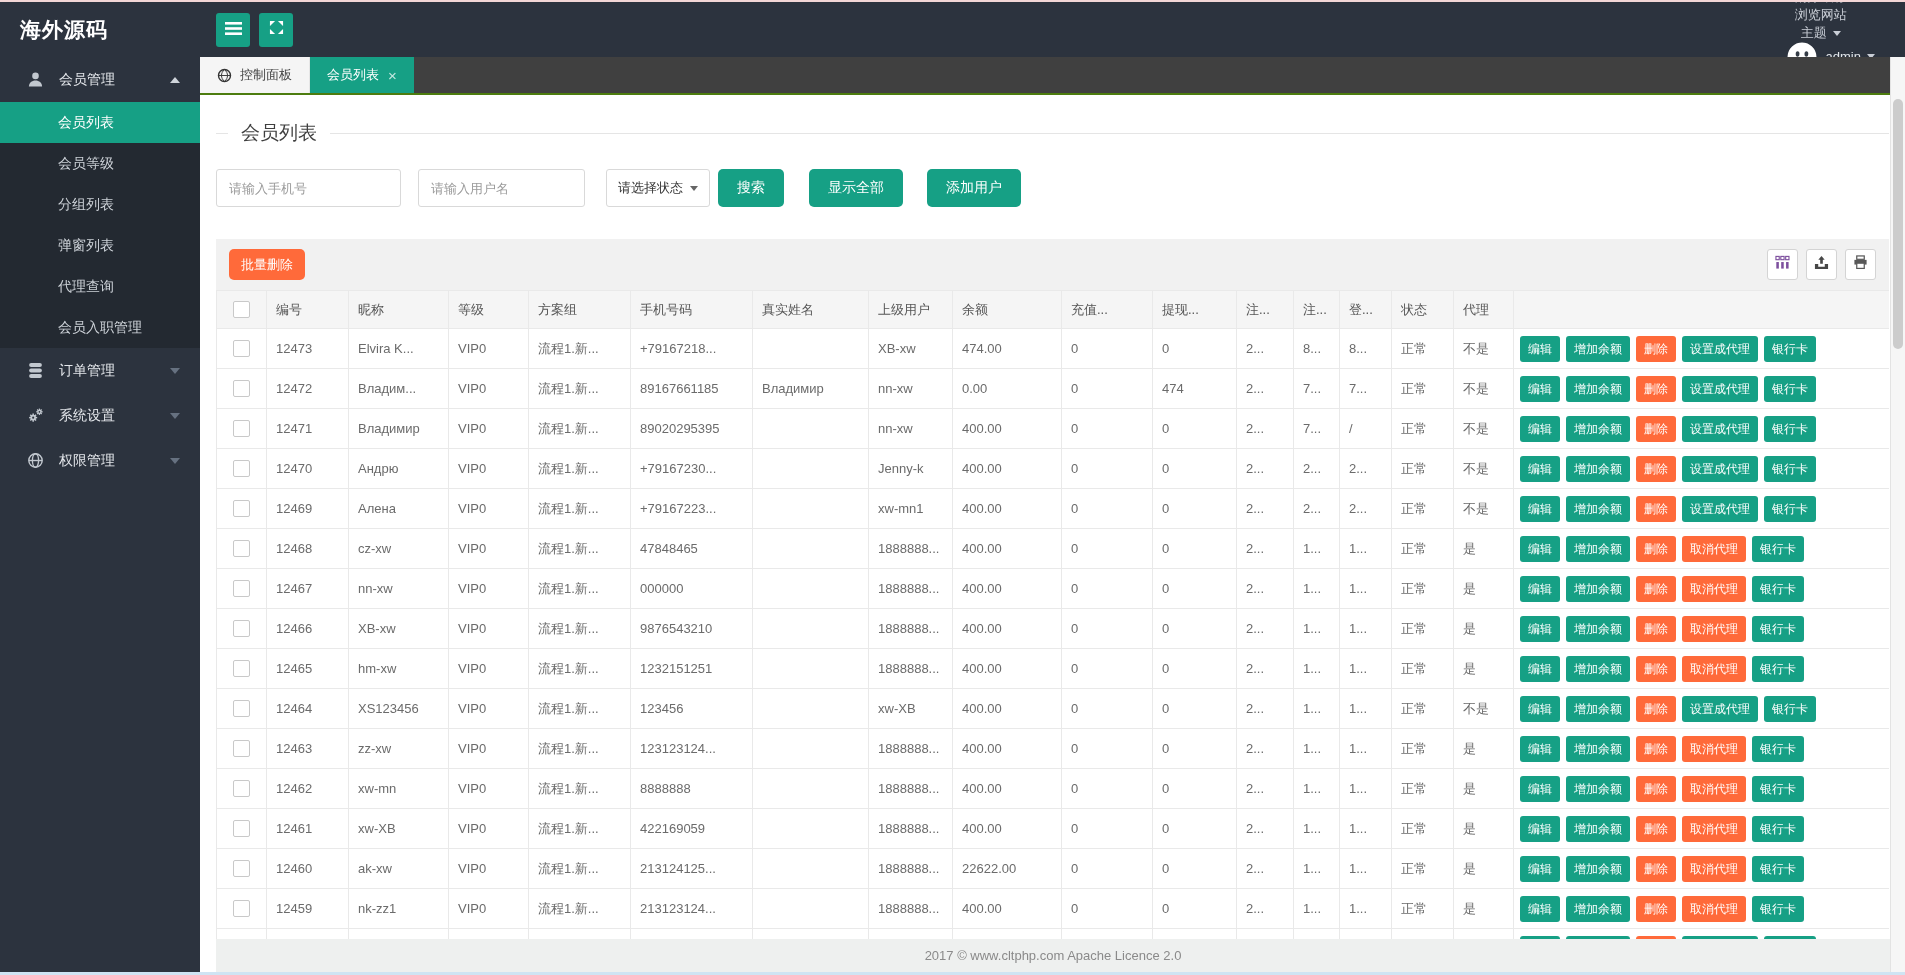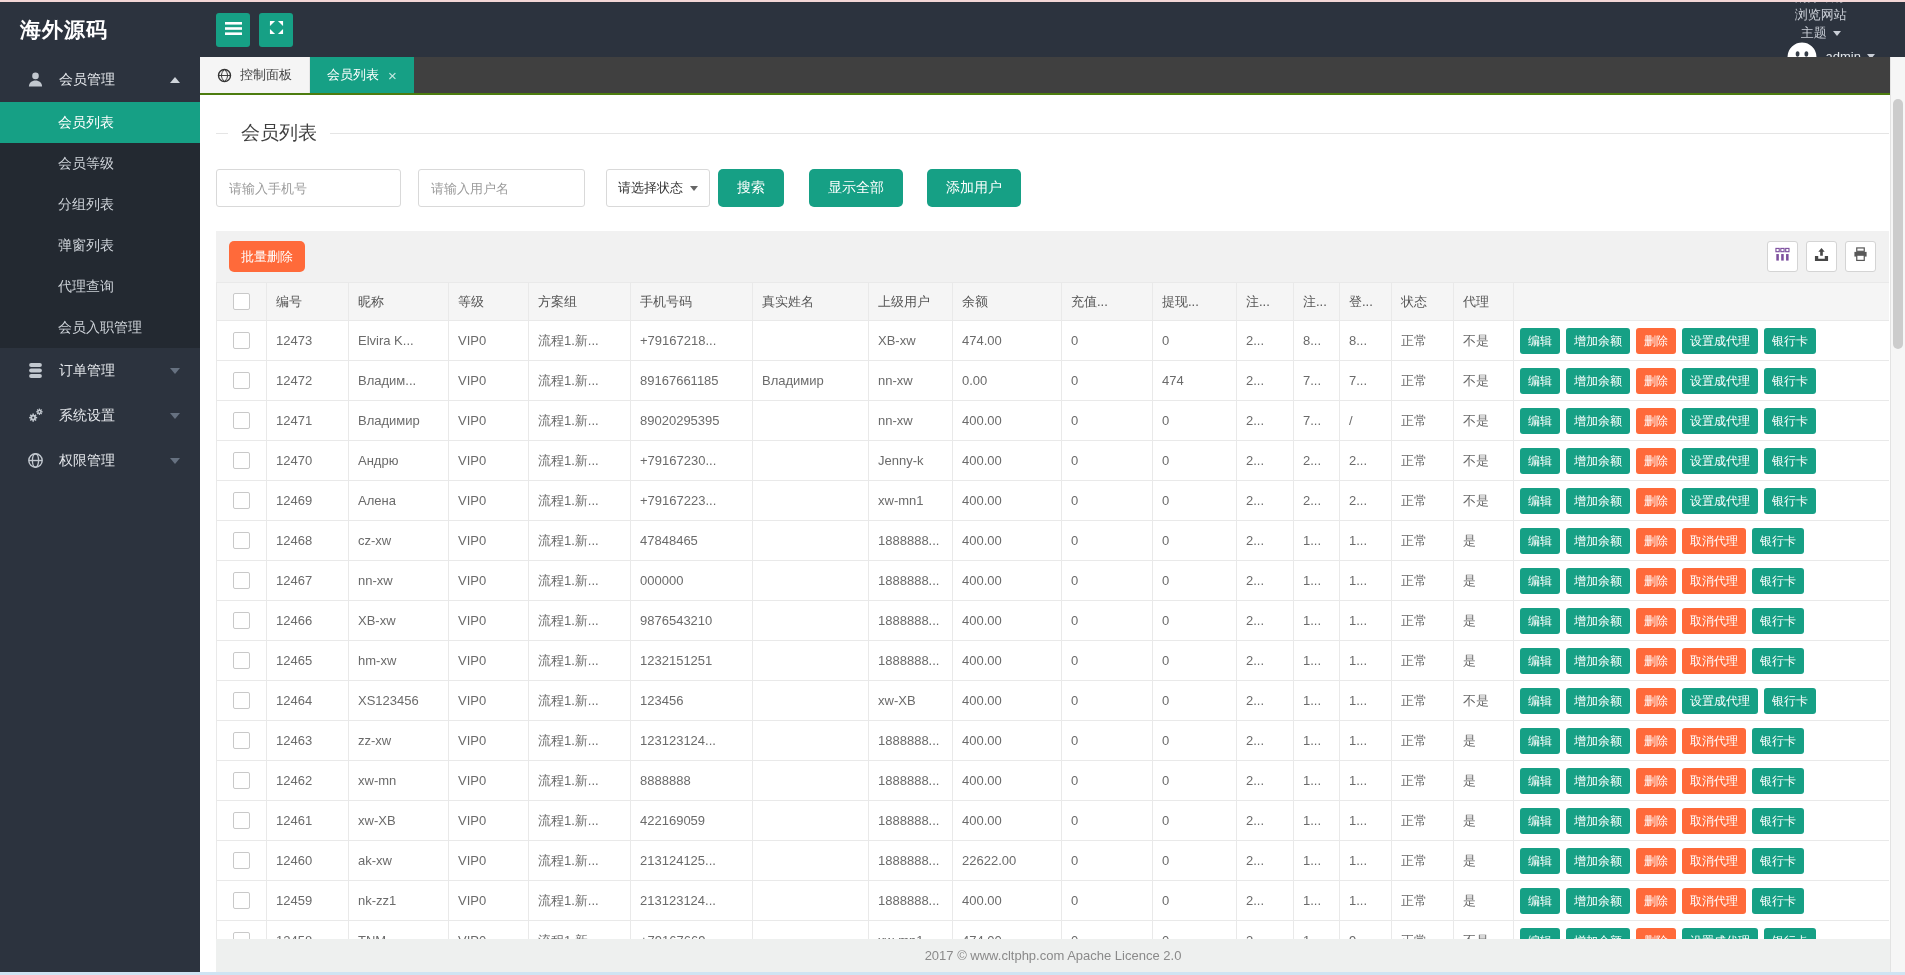--- a/index.html
+++ b/index.html
@@ -50,21 +50,21 @@
   .f-input { height:38px; border:1px solid #d9d9d9; border-radius:3px; padding:0 12px; font-size:13px; color:#333; outline:none; }
   .f-input::placeholder { color:#9b9b9b; }
   .f-phone { width:185px; margin-right:17px; }
   .f-user { width:167px; margin-right:21px; }
   .f-select { width:104px; height:38px; border:1px solid #d9d9d9; border-radius:3px; background:#fff; display:flex; align-items:center; padding:0 11px; font-size:13px; color:#333; cursor:pointer; margin-right:8px; }
   .f-select .sel-caret { margin-left:auto; width:0; height:0; border-left:4px solid transparent; border-right:4px solid transparent; border-top:5px solid #666; }
   .btn { height:38px; border:none; border-radius:5px; background:#16a085; color:#fff; font-size:14px; cursor:pointer; padding:0 19px; font-family:Liberation Mono, monospace; }
   .btn-search { margin-right:25px; }
   .btn-showall { margin-right:24px; }
 
-  .toolbar { margin-top:24px; background:#f1f1f1; height:51px; display:flex; align-items:center; padding:0 13px; }
+  .toolbar { margin-top:32px; background:#f1f1f1; height:51px; display:flex; align-items:center; padding:0 13px; }
   .btn-danger { background:#ff6a3a; height:31px; font-size:13px; padding:0 12px; }
   .tool-icons { margin-left:auto; display:flex; gap:8px; }
   .tool-btn { width:31px; height:31px; background:#fff; border:1px solid #d4d4d4; border-radius:3px; display:flex; align-items:center; justify-content:center; cursor:pointer; }
 
   .table-wrap { height:658px; overflow:hidden; }
   table { border-collapse:collapse; table-layout:fixed; width:1673px; font-size:13px; color:#6b6b6b; }
   th, td { border:1px solid #e9e9e9; padding:0 9px; text-align:left; overflow:hidden; white-space:nowrap; }
   th { height:38px; background:#f5f5f5; color:#555; font-weight:normal; }
   td { height:40px; background:#fff; }
   .c-cell { text-align:center; padding:0; }

